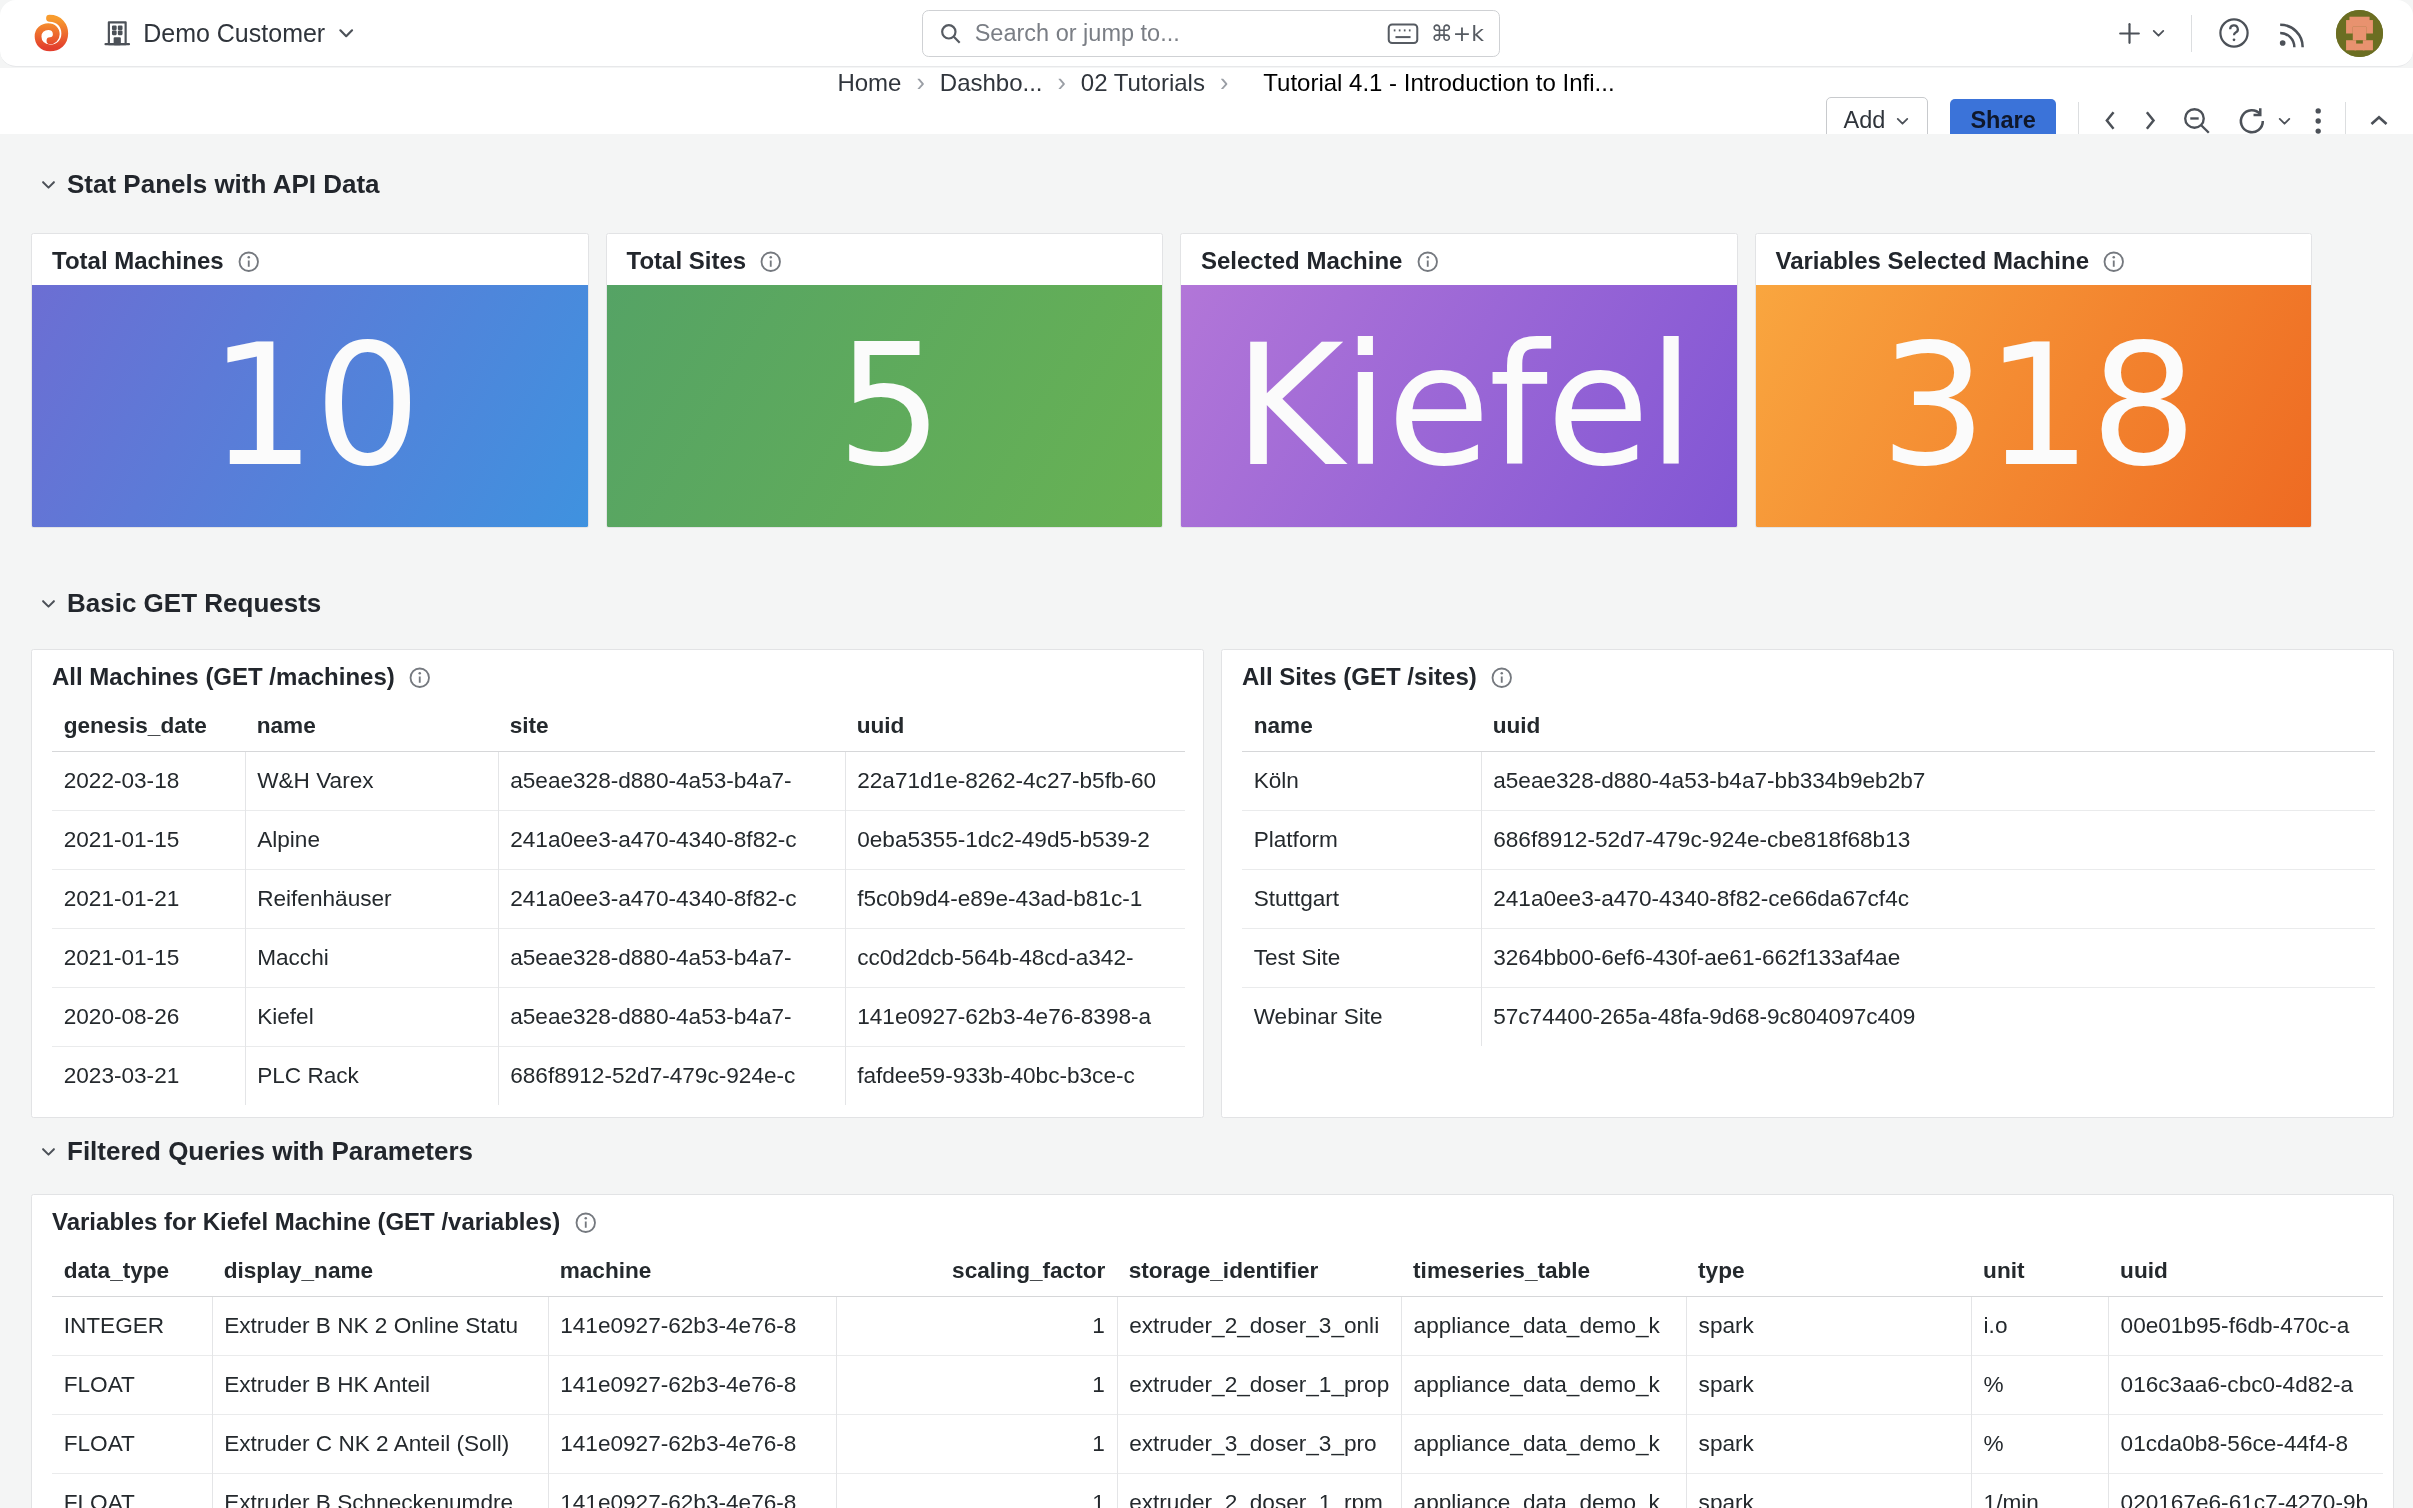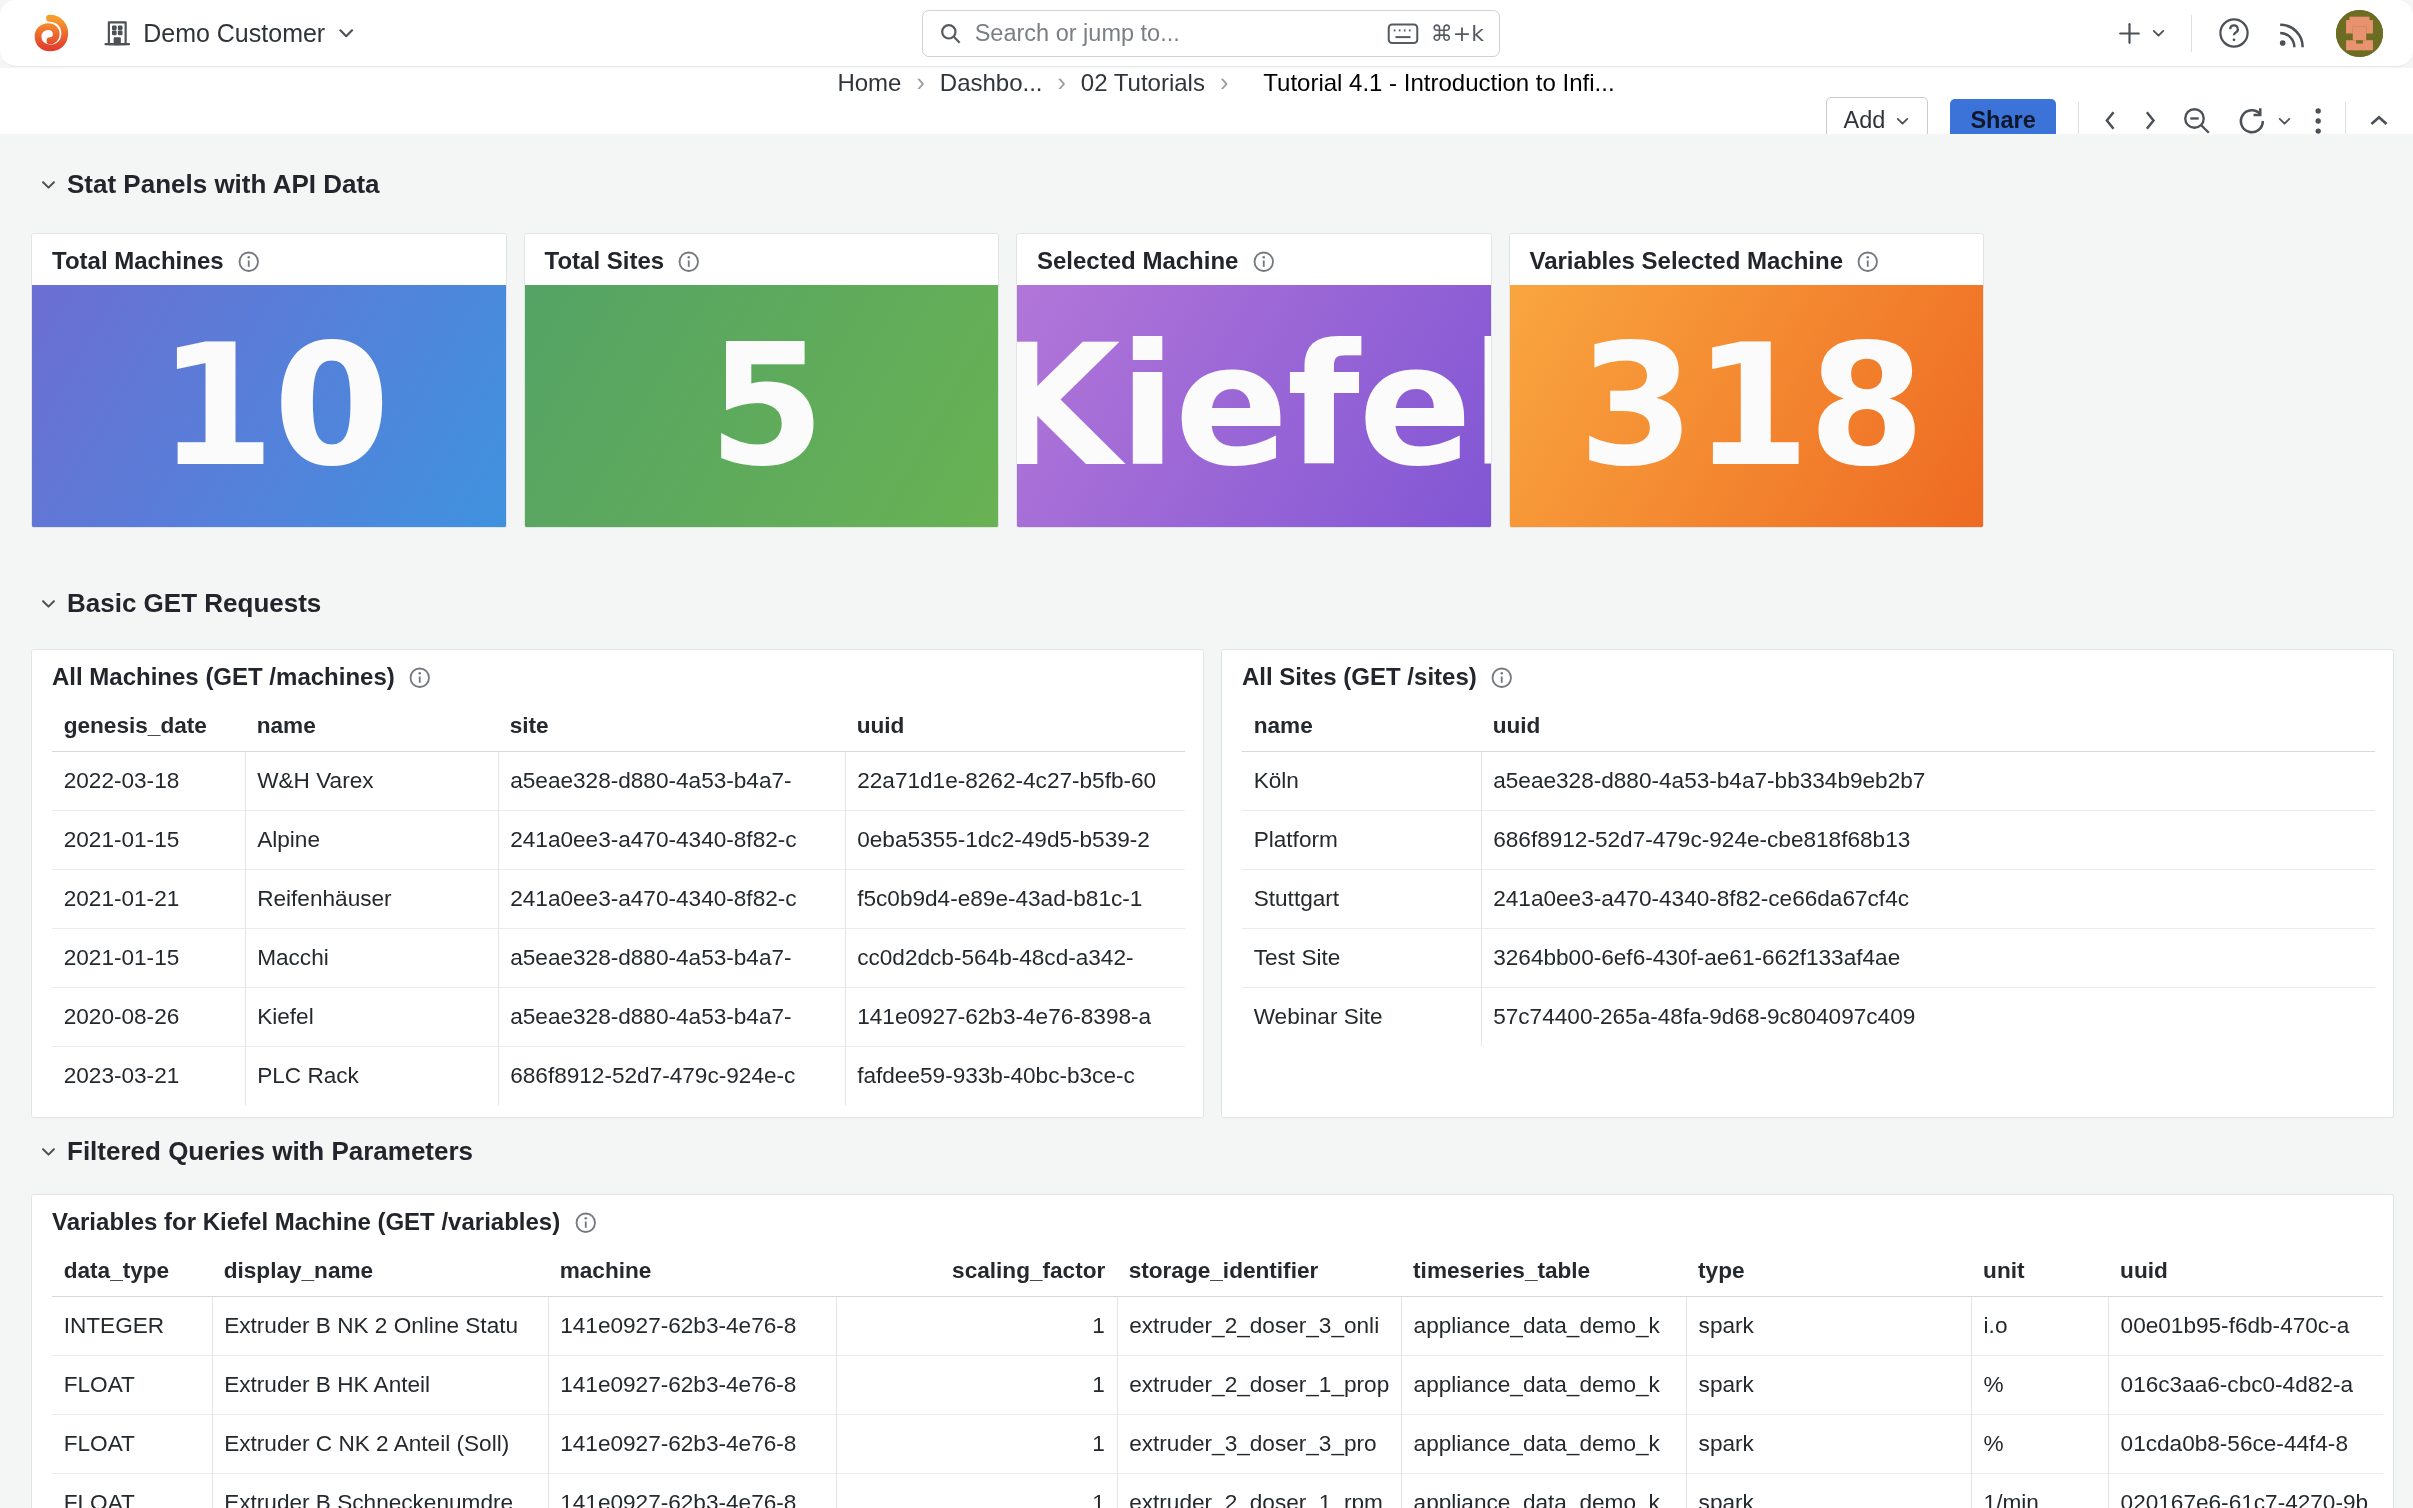--- a/index.html
+++ b/index.html
@@ -45,26 +45,26 @@
     color:#22262c; cursor:pointer; }
   .sh1 { position:absolute; left:40px; top:35px; }
   .sh2 { position:absolute; left:40px; top:454px; }
   .sh3 { position:absolute; left:40px; top:1002px; }
 
   .panel { position:absolute; background:#ffffff; border:0.8px solid #e2e3e5; border-radius:2.5px; overflow:hidden; }
   .panel-title { display:flex; align-items:center; gap:13.4px; padding:13.4px 0 10px 20px;
     font-size:24px; font-weight:700; color:#22262c; }
 
   
-  .stat-row { position:absolute; left:31px; top:99px; width:1953px; height:295px;
+  .stat-row { position:absolute; left:31px; top:99px; width:2281px; height:295px;
     display:flex; gap:17px; }
   .stat-panel { flex:1; background:#fff; border:0.8px solid #e2e3e5; border-radius:2.5px;
     display:flex; flex-direction:column; overflow:hidden; }
   .stat-body { flex:1; display:flex; align-items:center; justify-content:center; }
-  .stat-value { font-family:"DejaVu Sans","Liberation Sans",sans-serif; font-weight:700;
+  .stat-value { font-family:"DejaVu Sans","Liberation Sans",sans-serif; font-weight:400;
     font-size:168px; color:#fbfbfb; line-height:1; letter-spacing:-1.7px;margin-left:9px; }
 
   
   .p-machines { left:31px; top:515px; width:1173px; height:469px; }
   .p-sites    { left:1221px; top:515px; width:1173px; height:469px; }
   .p-vars     { left:31px; top:1060px; width:2363px; height:352px; }
   table { border-collapse:collapse; table-layout:fixed; margin-left:20px; }
   th { text-align:left; font-size:22.6px; font-weight:700; color:#24292d; height:50px;
     border-bottom:1.7px solid #d6d7d9; padding:0 11.7px; white-space:nowrap; overflow:hidden; }
   td { font-size:22.6px; color:#24292d; height:59px; padding:0 11.7px; white-space:nowrap;

